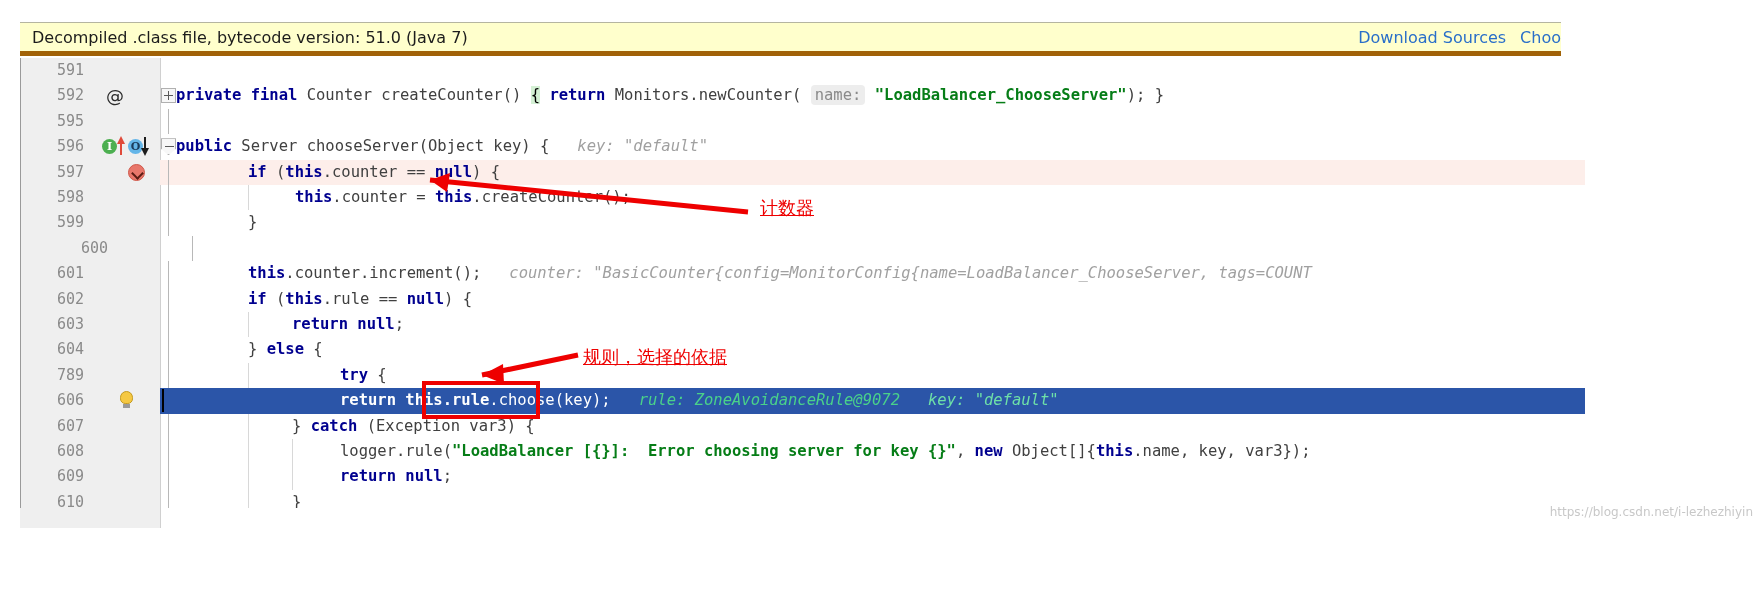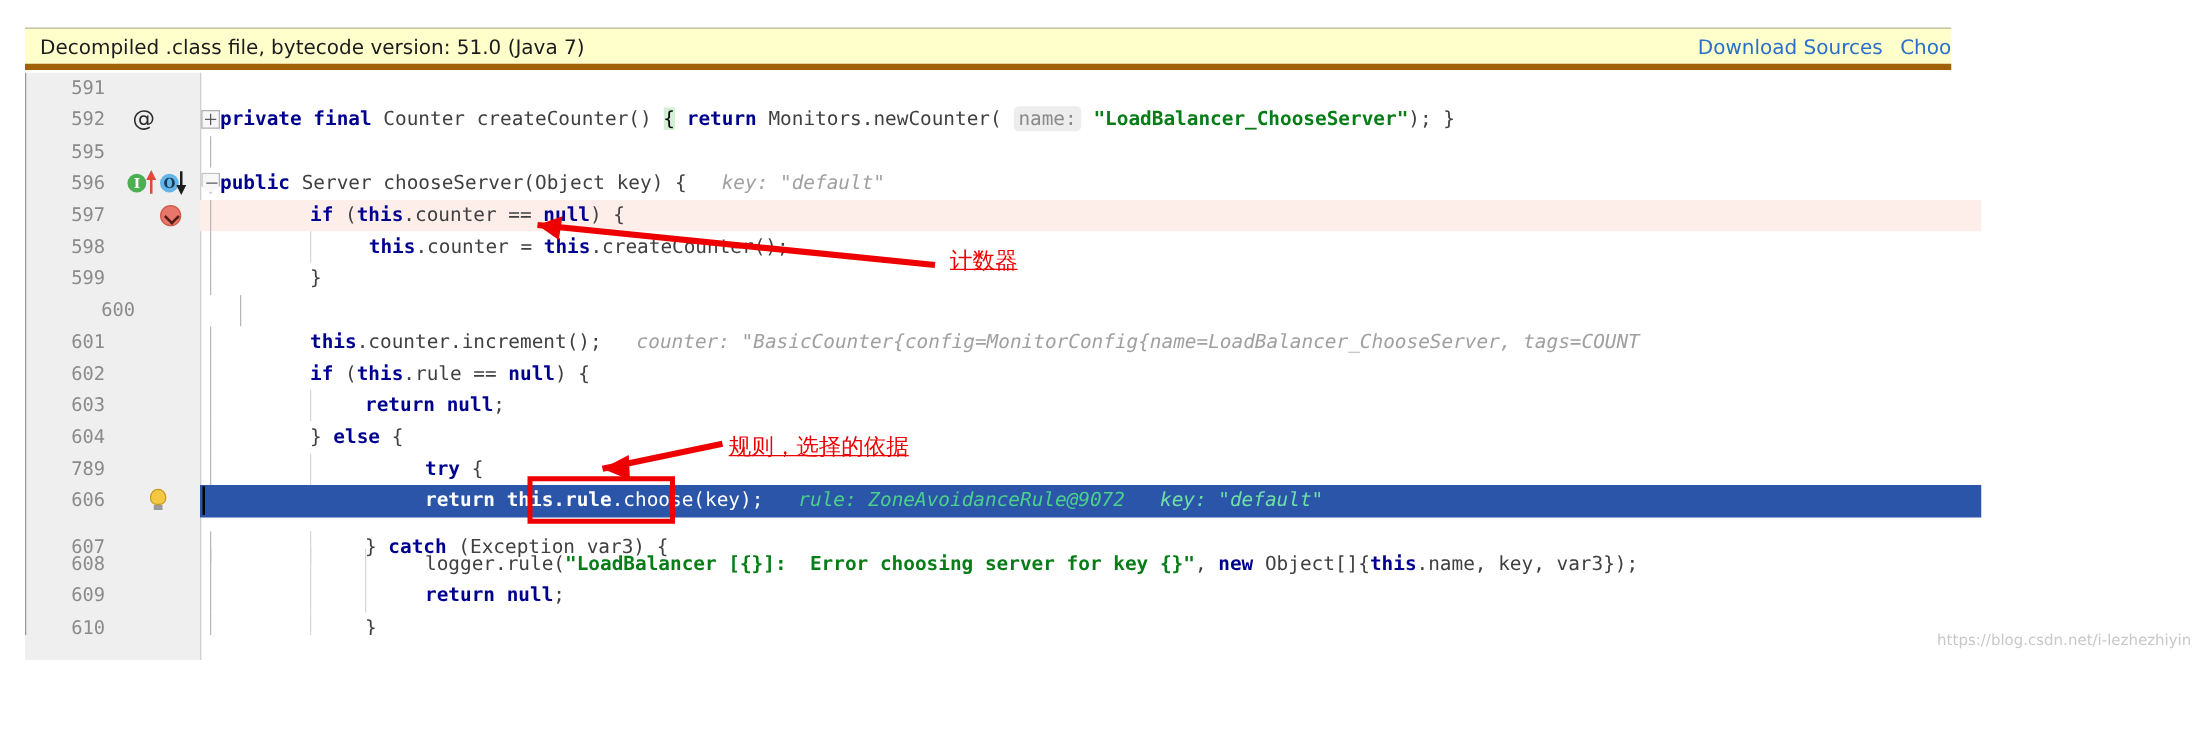--- a/index.html
+++ b/index.html
@@ -555,21 +555,21 @@
     <div class="code-bg"></div>
     <div class="lineno">606</div>
     <div class="gutter-icons">
       <span class="icon-bulb"></span>
       <span class="icon-bulb-base"></span>
     </div>
     <div class="sel-caret"></div>
     <div class="codetext" style="left:340px;"><span class="sel-kw">return</span> <span class="sel-kw">this.rule</span><span class="sel-text">.choose(key);</span>   <span class="hint-green">rule: ZoneAvoidanceRule@9072</span>   <span class="hint-lightgreen">key: "default"</span></div>
   </div>
 
-  <div class="row" style="top:355.6px;margin-top:11px;">
+  <div class="row" style="top:355.6px;">
     <div class="code-bg"></div>
     <div class="lineno">607</div>
     <div class="fold-col">
       <span class="fold-line"></span>
     </div>
     <div class="indent-guide" style="left:248px;"></div>
     <div class="codetext" style="left:292px;"><span class="plain">} </span><span class="kw">catch</span><span class="plain"> (Exception var3) {</span></div>
   </div>
 
   <div class="row" style="top:381px;">

